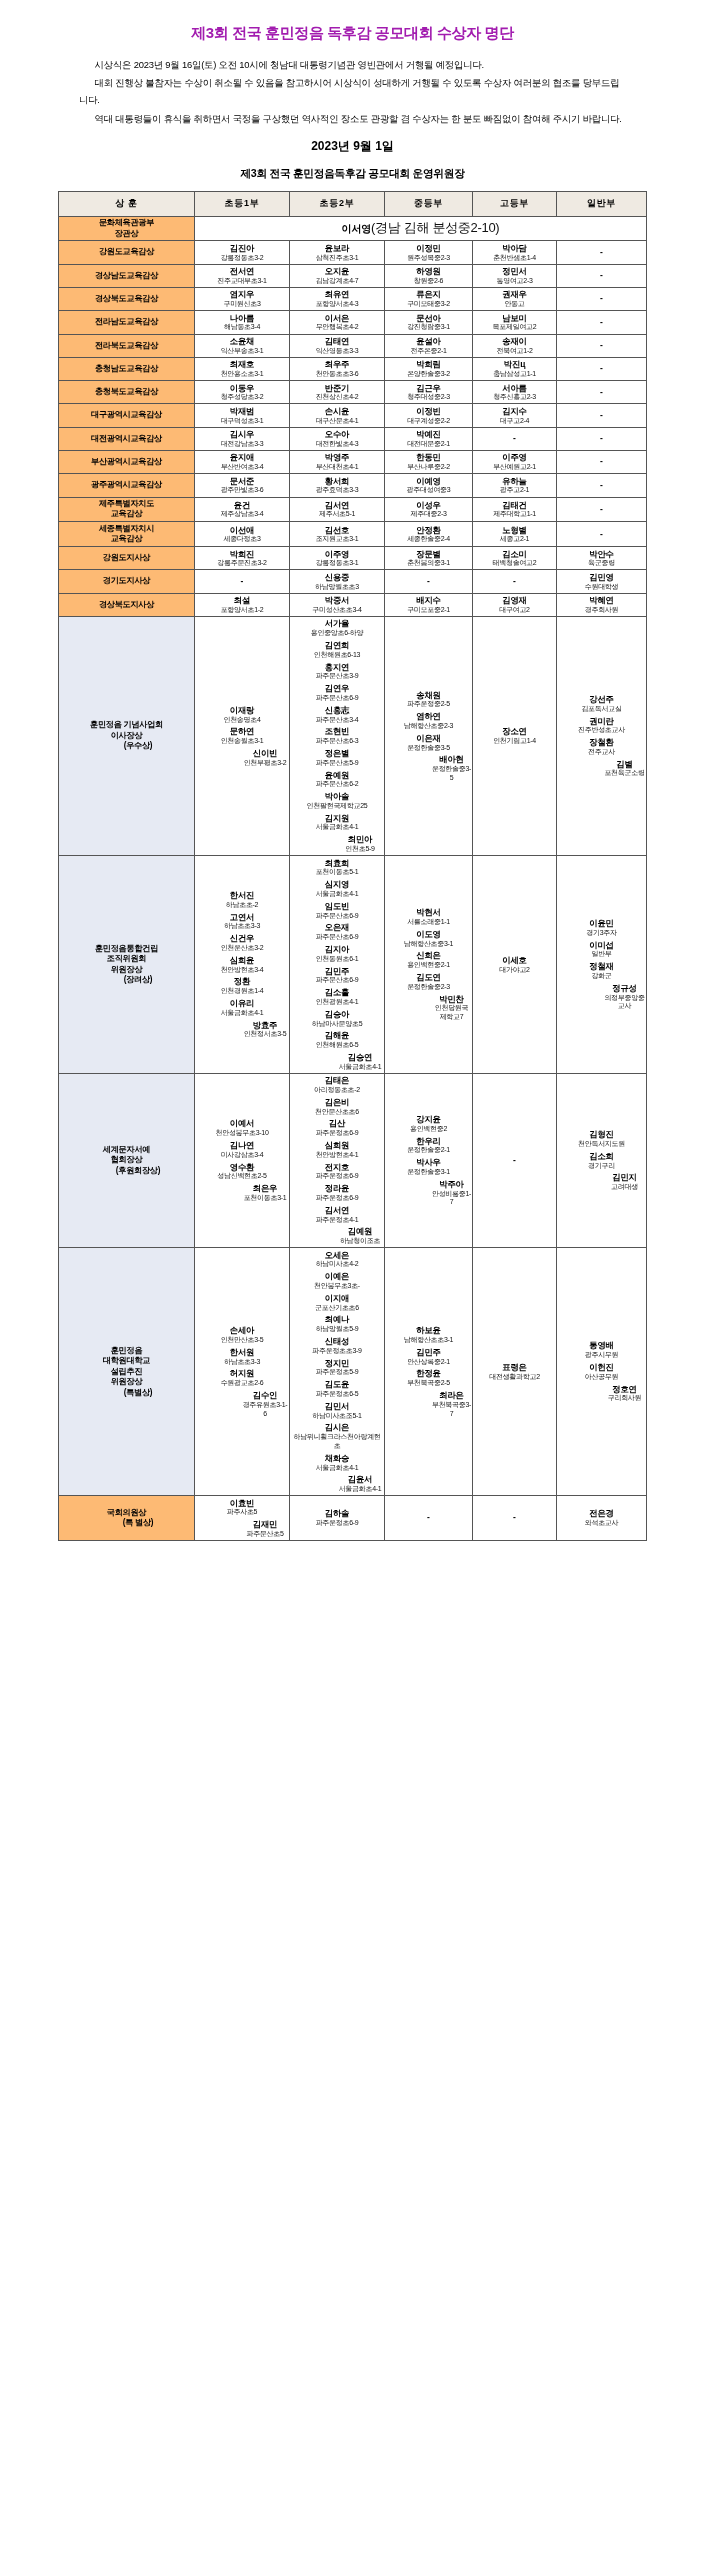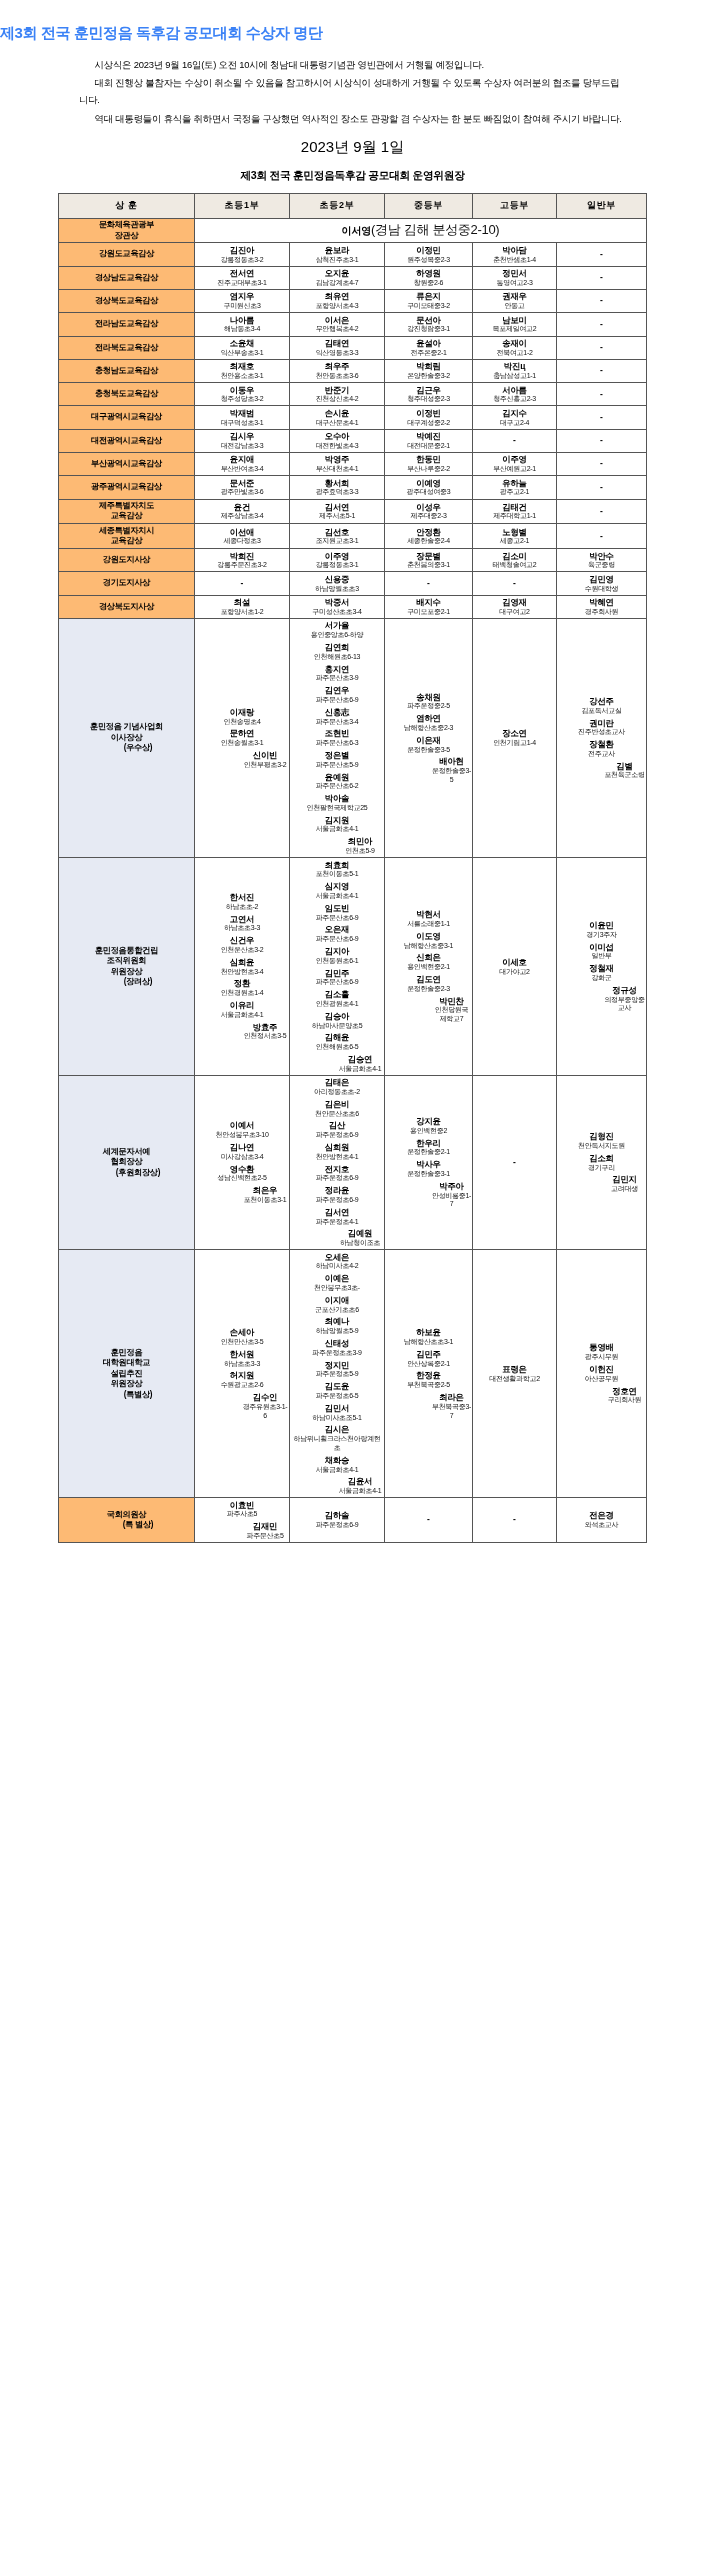--- a/index.html
+++ b/index.html
@@ -10,42 +10,42 @@
     font-family: "Liberation Sans", sans-serif;
     width: 705px;
   }
   .page {
     width: 705px;
     min-height: 2576px;
     padding: 18.5px 0 14px 0;
     position: relative;
   }
   .doc-title {
-    text-align: left;
+    text-align: center;
     font-size: 15px;
     font-weight: bold;
     letter-spacing: -0.4px;
     margin: 5.7px 0 12.8px 0;
-    color: #3b82f6;
+    color: #a21caf;
   }
   .intro {
     width: 547px;
     margin: 0 auto;
     font-size: 9.4px;
     line-height: 1.85;
     color: #000;
     letter-spacing: -0.2px;
   }
   .intro p { margin: 0 0 0.7px 0; text-indent: 15.6px; }
   .date-line {
     width: 547px;
     margin: 11.4px auto 0 auto;
     text-align: center;
-    font-size: 15px;
-    font-weight: normal;
+    font-size: 12px;
+    font-weight: bold;
   }
   .org-line {
     width: 547px;
     margin: 11.4px auto 10px auto;
     text-align: center;
     font-size: 10.7px;
     font-weight: bold;
     letter-spacing: -0.3px;
   }
   table.awards {

